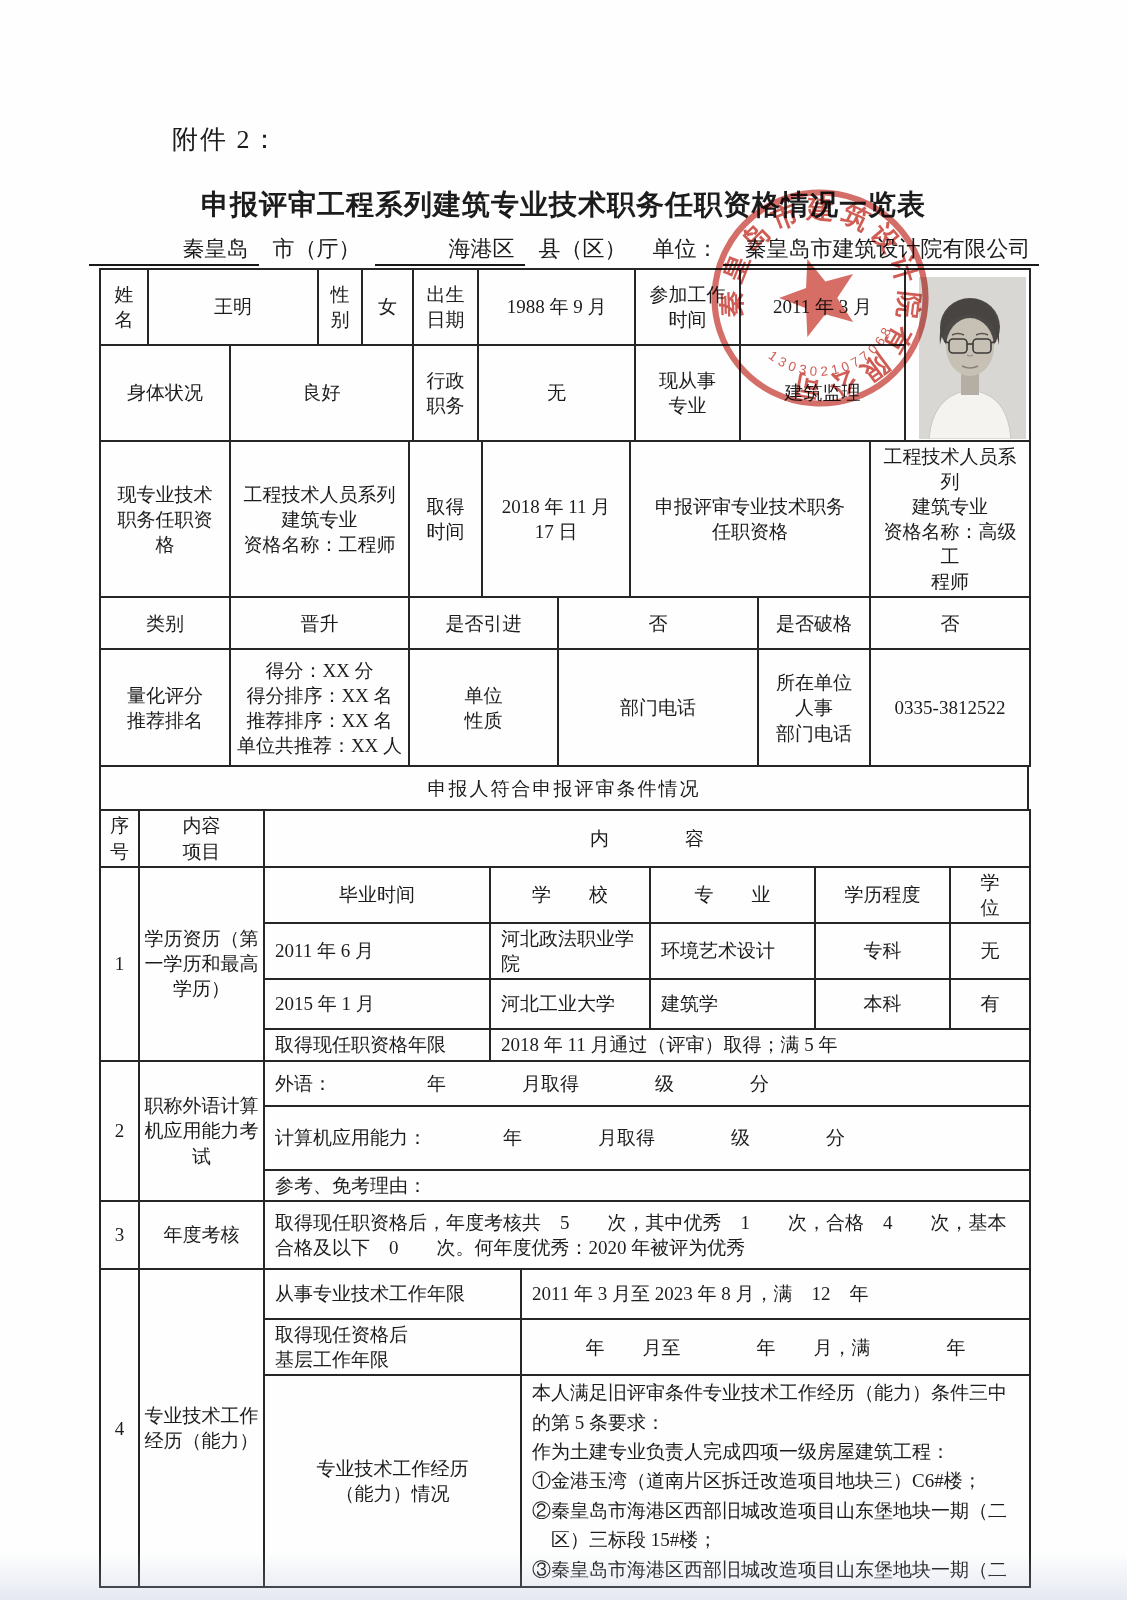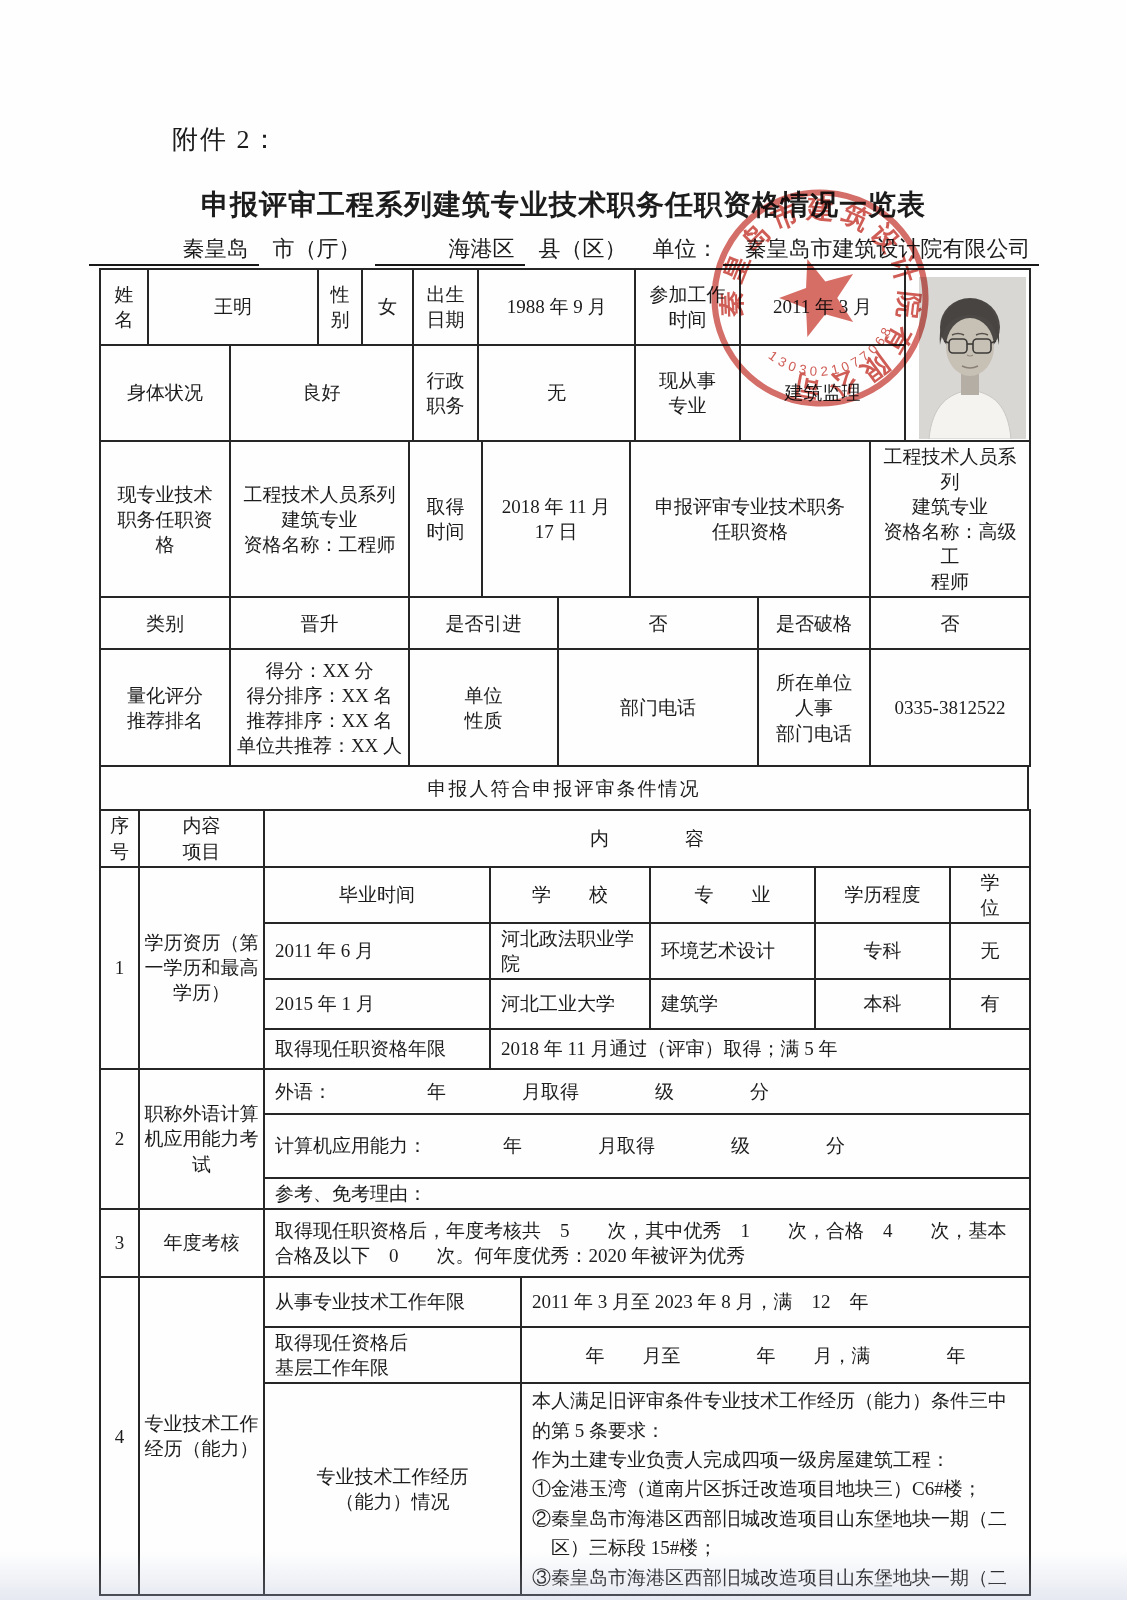--- a/index.html
+++ b/index.html
@@ -234,21 +234,21 @@
         <td>专科</td>
         <td>无</td>
       </tr>
       <tr style="height:50px">
         <td class="tl">2015 年 1 月</td>
         <td colspan="2" class="tl">河北工业大学</td>
         <td class="tl">建筑学</td>
         <td>本科</td>
         <td>有</td>
       </tr>
-      <tr style="height:40px">
+      <tr style="height:32px">
         <td class="tl">取得现任职资格年限</td>
         <td colspan="5" class="tl">2018 年 11 月通过（评审）取得；满 5 年</td>
       </tr>
 
       <tr style="height:45px">
         <td rowspan="3">2</td>
         <td rowspan="3">职称外语计算机应用能力考试</td>
         <td colspan="6" class="tl pre">外语：　　　　　年　　　　月取得　　　　级　　　　分</td>
       </tr>
       <tr style="height:64px">

